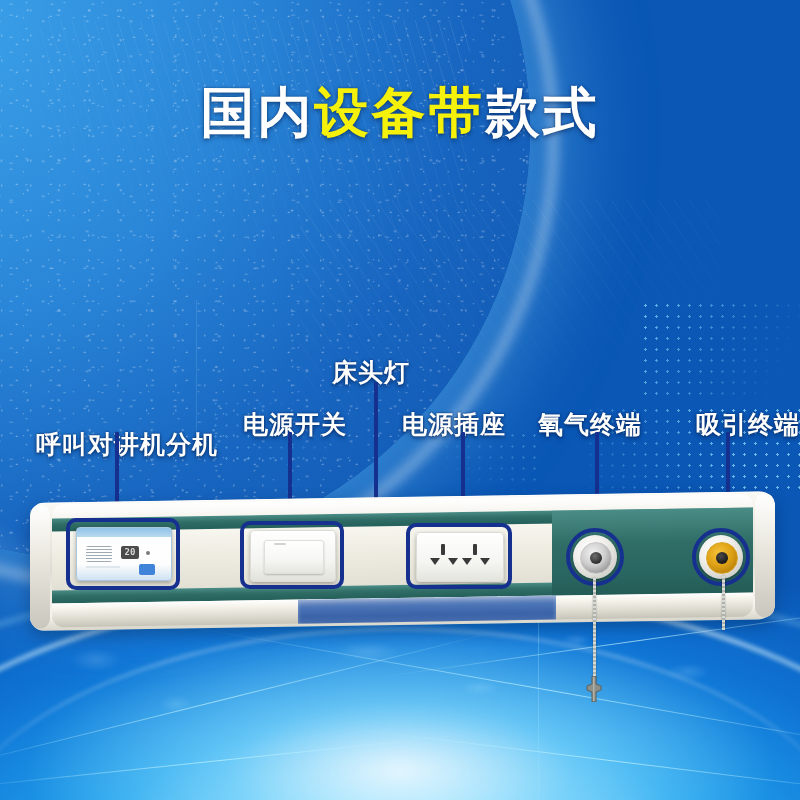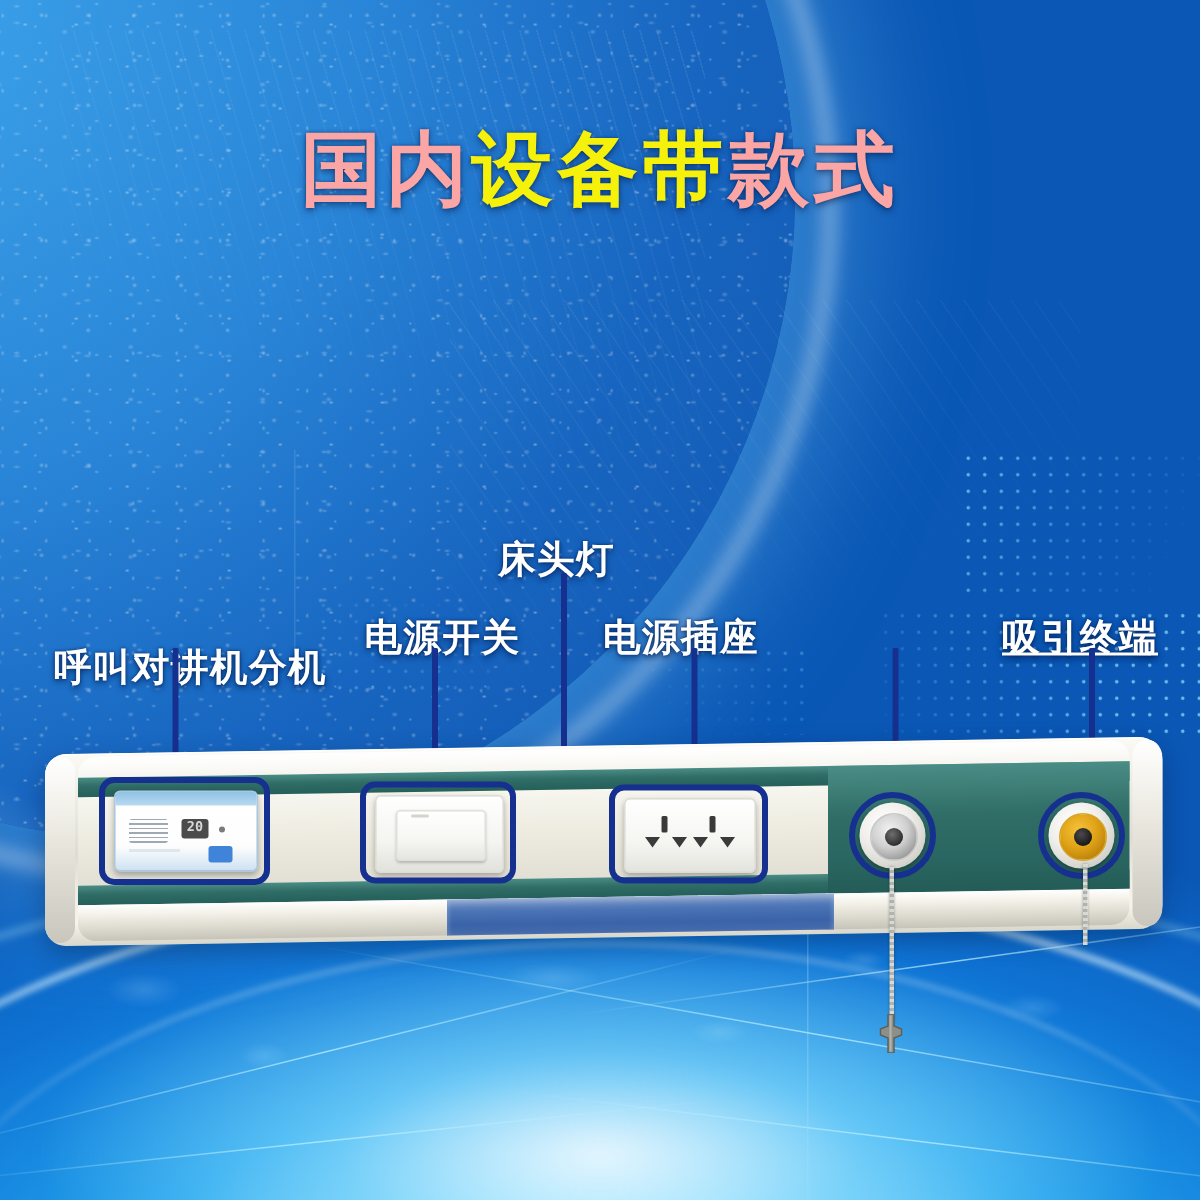--- a/index.html
+++ b/index.html
@@ -105,21 +105,21 @@
   .hl-row1{
     margin-top:86px;
     font-size:54px;font-weight:700;letter-spacing:3px;line-height:1;
     font-family:"DejaVu Sans","Liberation Sans",sans-serif;
   }
   .hl-row2{
     margin-top:22px;
     font-size:52px;font-weight:700;letter-spacing:3px;line-height:1;
     font-family:"DejaVu Sans","Liberation Sans",sans-serif;
   }
-  .w{color:#fca5a5;text-shadow:0 2px 5px rgba(2,30,80,.55),0 0 2px rgba(2,30,80,.5);}
+  .w{color:#ffffff;text-shadow:0 2px 5px rgba(2,30,80,.55),0 0 2px rgba(2,30,80,.5);}
   .y{color:#f6f10a;text-shadow:0 2px 5px rgba(2,30,80,.55),0 0 2px rgba(2,30,80,.5);}
   .hl-big{
     display:inline-block;margin-left:74px;vertical-align:-14px;
     font-size:86px;font-weight:700;line-height:1;color:#f6f10a;
     text-shadow:0 3px 7px rgba(2,30,80,.5);
     font-family:"DejaVu Sans","Liberation Sans",sans-serif;
   }
 
   
   .callout{
@@ -264,21 +264,22 @@
   <div class="vline" style="left:196px;top:300px;height:150px;opacity:.5;"></div>
 
   <div class="headline">
     <div class="hl-row1"><span class="w">国内</span><span class="y">设备带</span><span class="w">款式</span></div>
   </div>
 
   <div class="callout" style="left:8px;top:432px;padding-left:28px;">呼叫对讲机分机</div>
   <div class="callout" style="left:232px;top:412px;padding-left:11px;">电源开关</div>
   <div class="callout" style="left:332px;top:360px;">床头灯</div>
   <div class="callout" style="left:402px;top:412px;">电源插座</div>
-  <div class="callout" style="left:668px;top:412px;text-decoration:underline;">吸引终端</div>
+  <div class="callout" style="left:538px;top:412px;">氧气终端</div>
+  <div class="callout" style="left:696px;top:412px;">吸引终端</div>
 
   <div class="leader" style="left:115px;top:432px;height:98px;"></div>
   <div class="leader" style="left:288px;top:432px;height:100px;"></div>
   <div class="leader" style="left:374px;top:382px;height:228px;"></div>
   <div class="leader" style="left:461px;top:432px;height:102px;"></div>
   <div class="leader" style="left:595px;top:432px;height:96px;"></div>
   <div class="leader" style="left:726px;top:432px;height:98px;"></div>
 
   <div class="panel">
     <div class="panel-body"></div>

